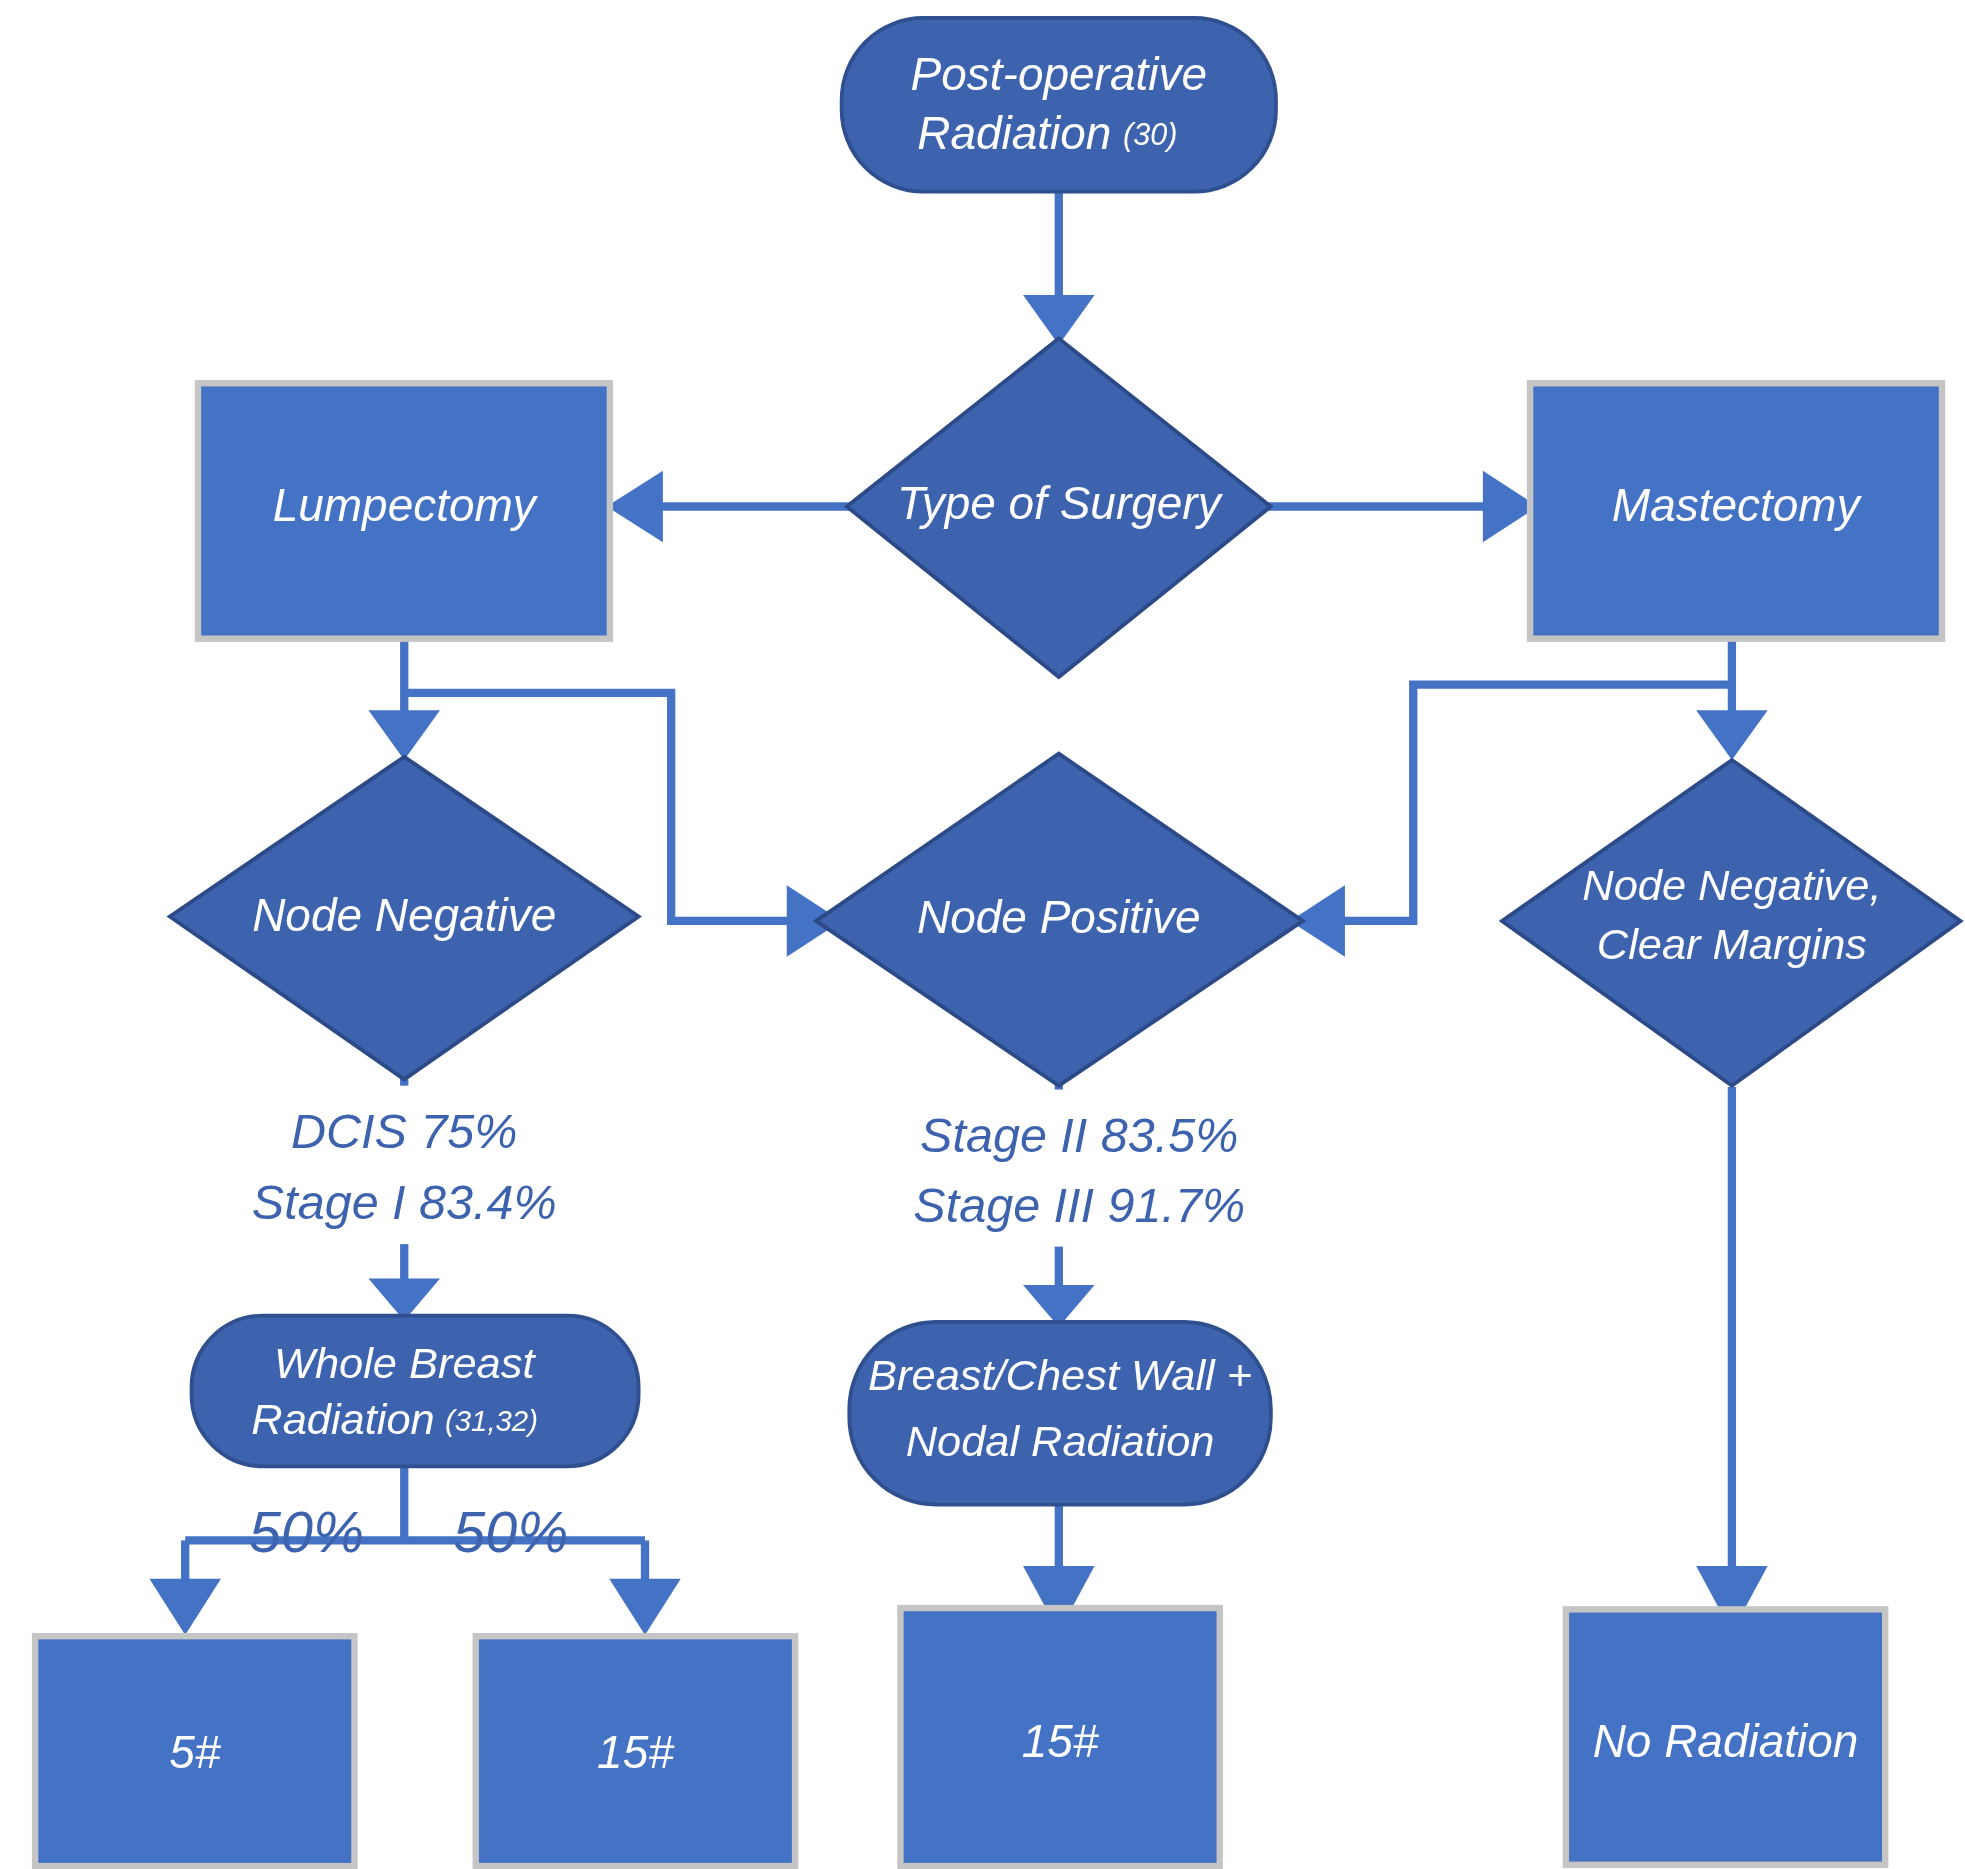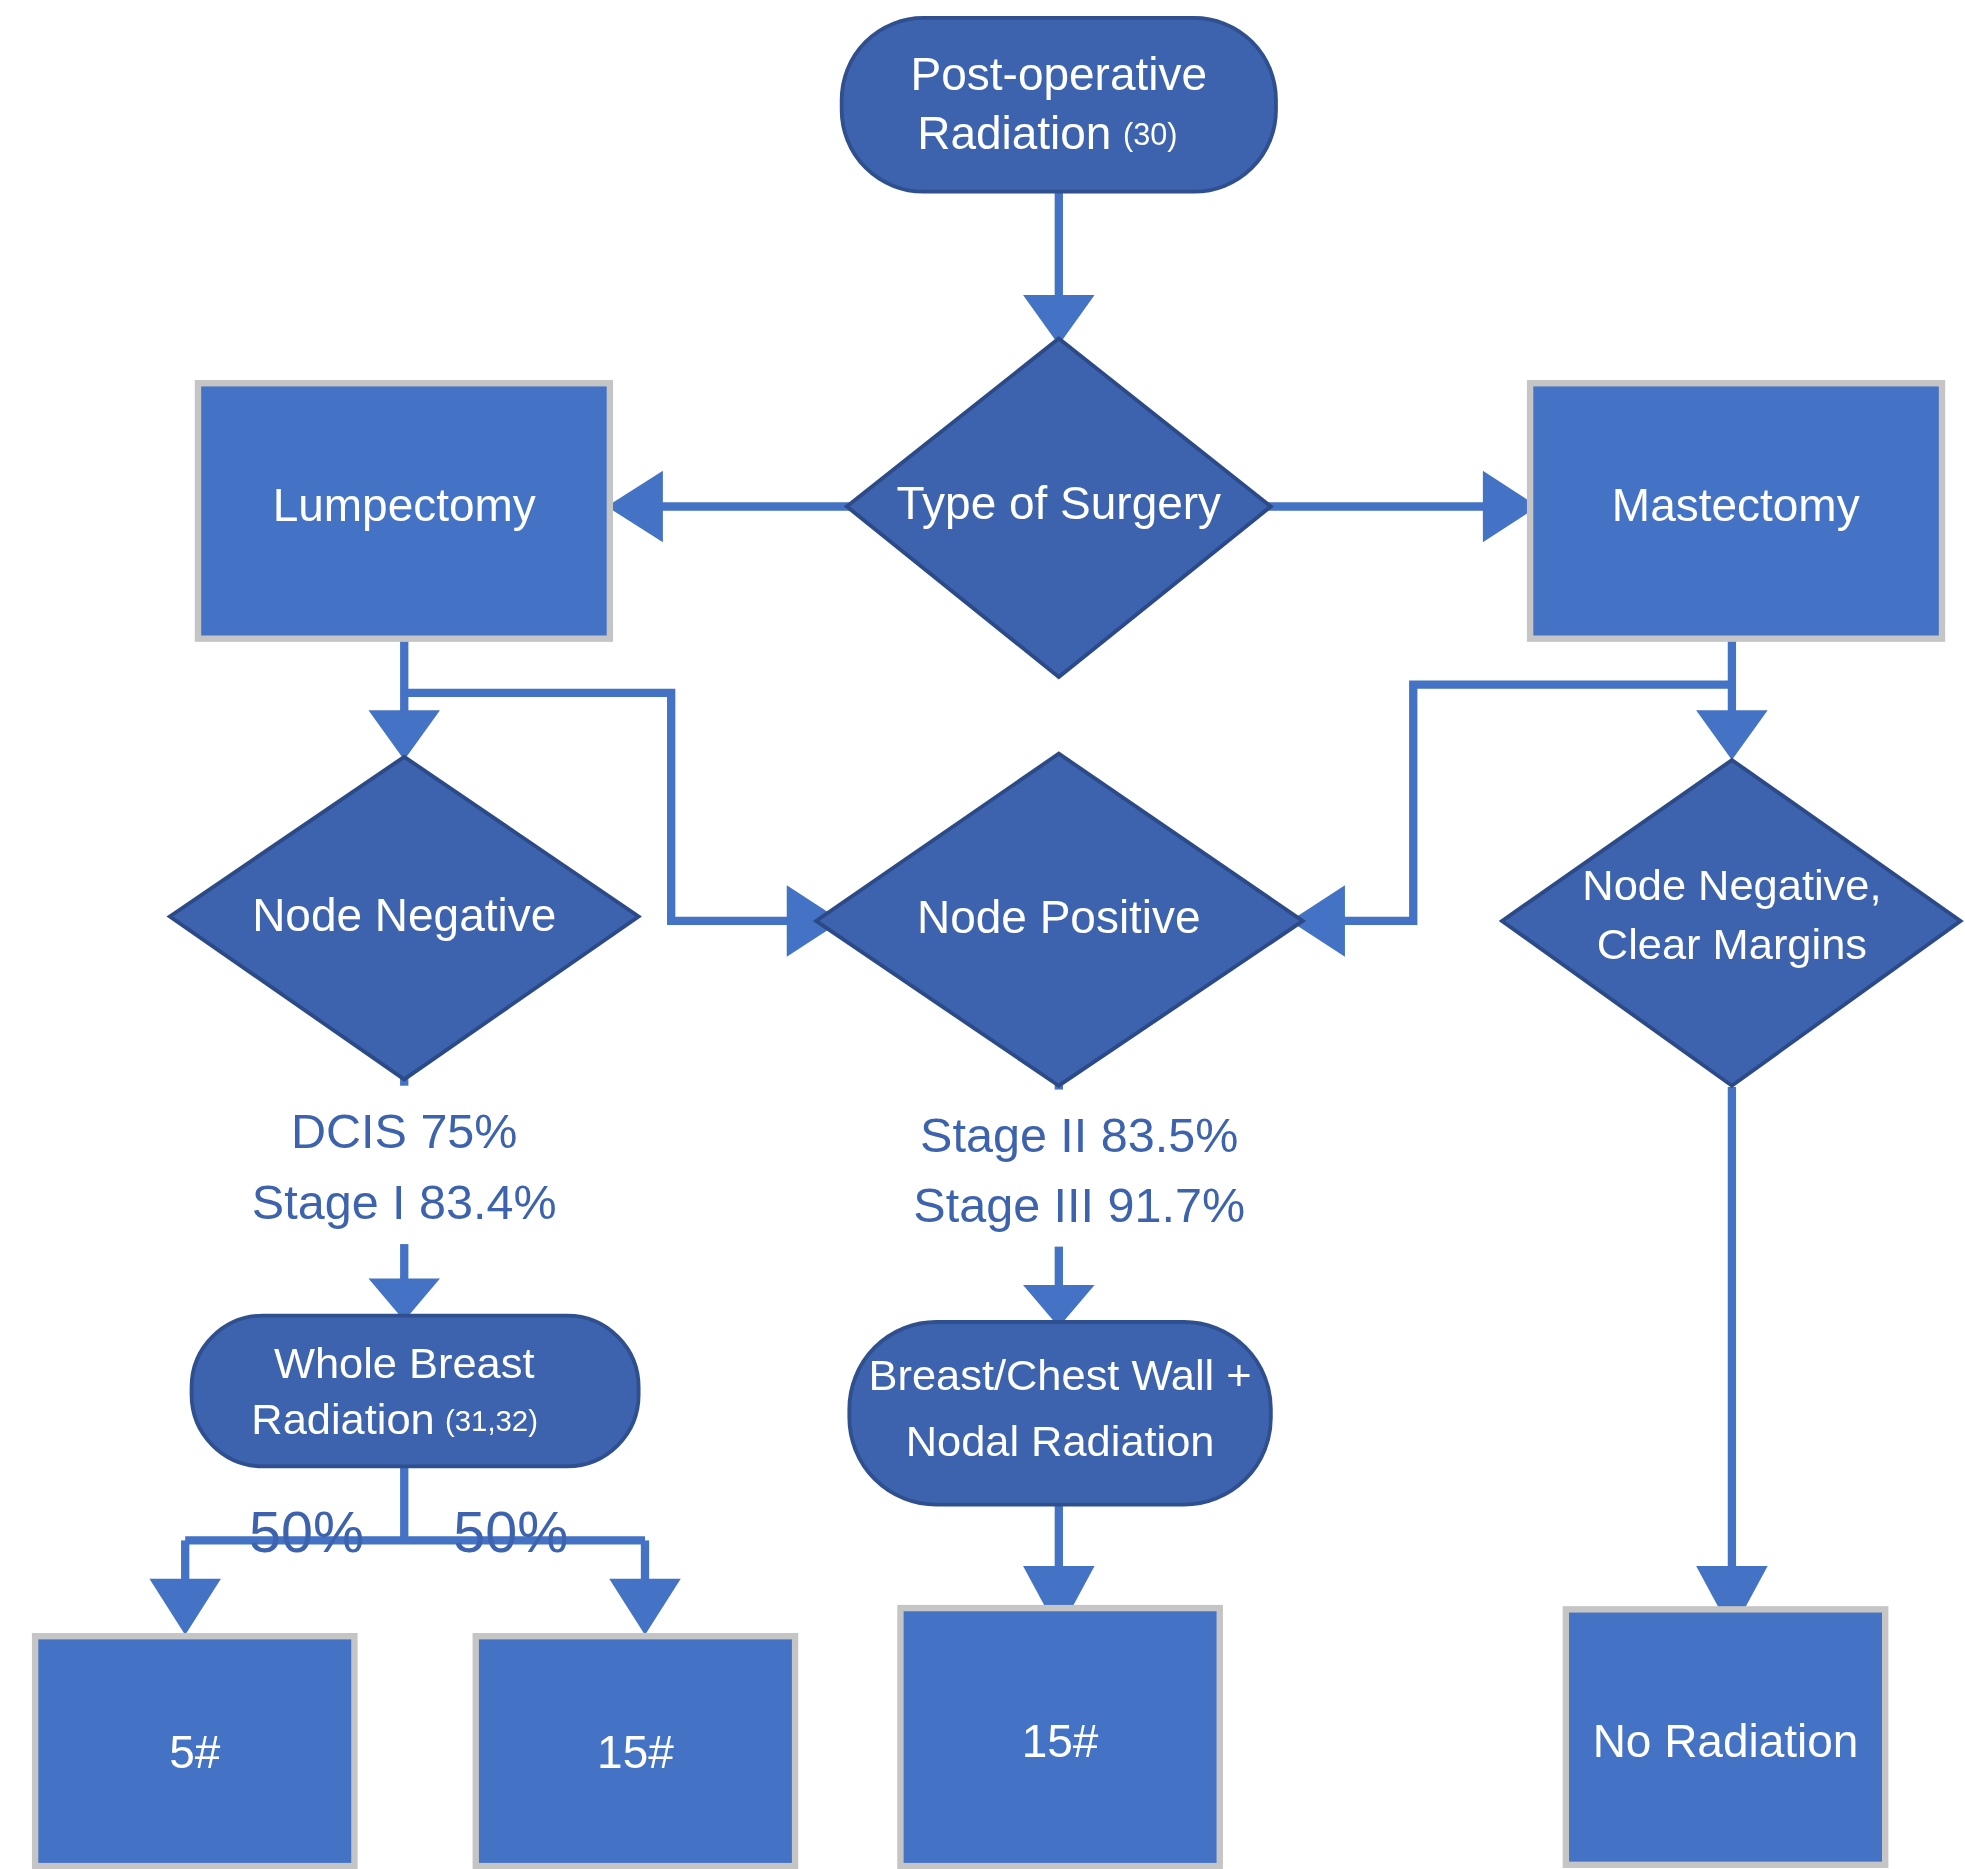--- a/index.html
+++ b/index.html
@@ -9,20 +9,21 @@
   }
   body {
     font-family: "Liberation Sans", sans-serif;
   }
   #diagram-root {
     position: relative;
     width: 1965px;
     height: 1870px;
     background: #ffffff;
     overflow: hidden;
+    font-style: italic;
   }
   svg.flow {
     display: block;
     width: 1965px;
     height: 1870px;
   }
   .node-label {
     fill: #ffffff;
     font-family: "Liberation Sans", sans-serif;
     text-anchor: middle;

